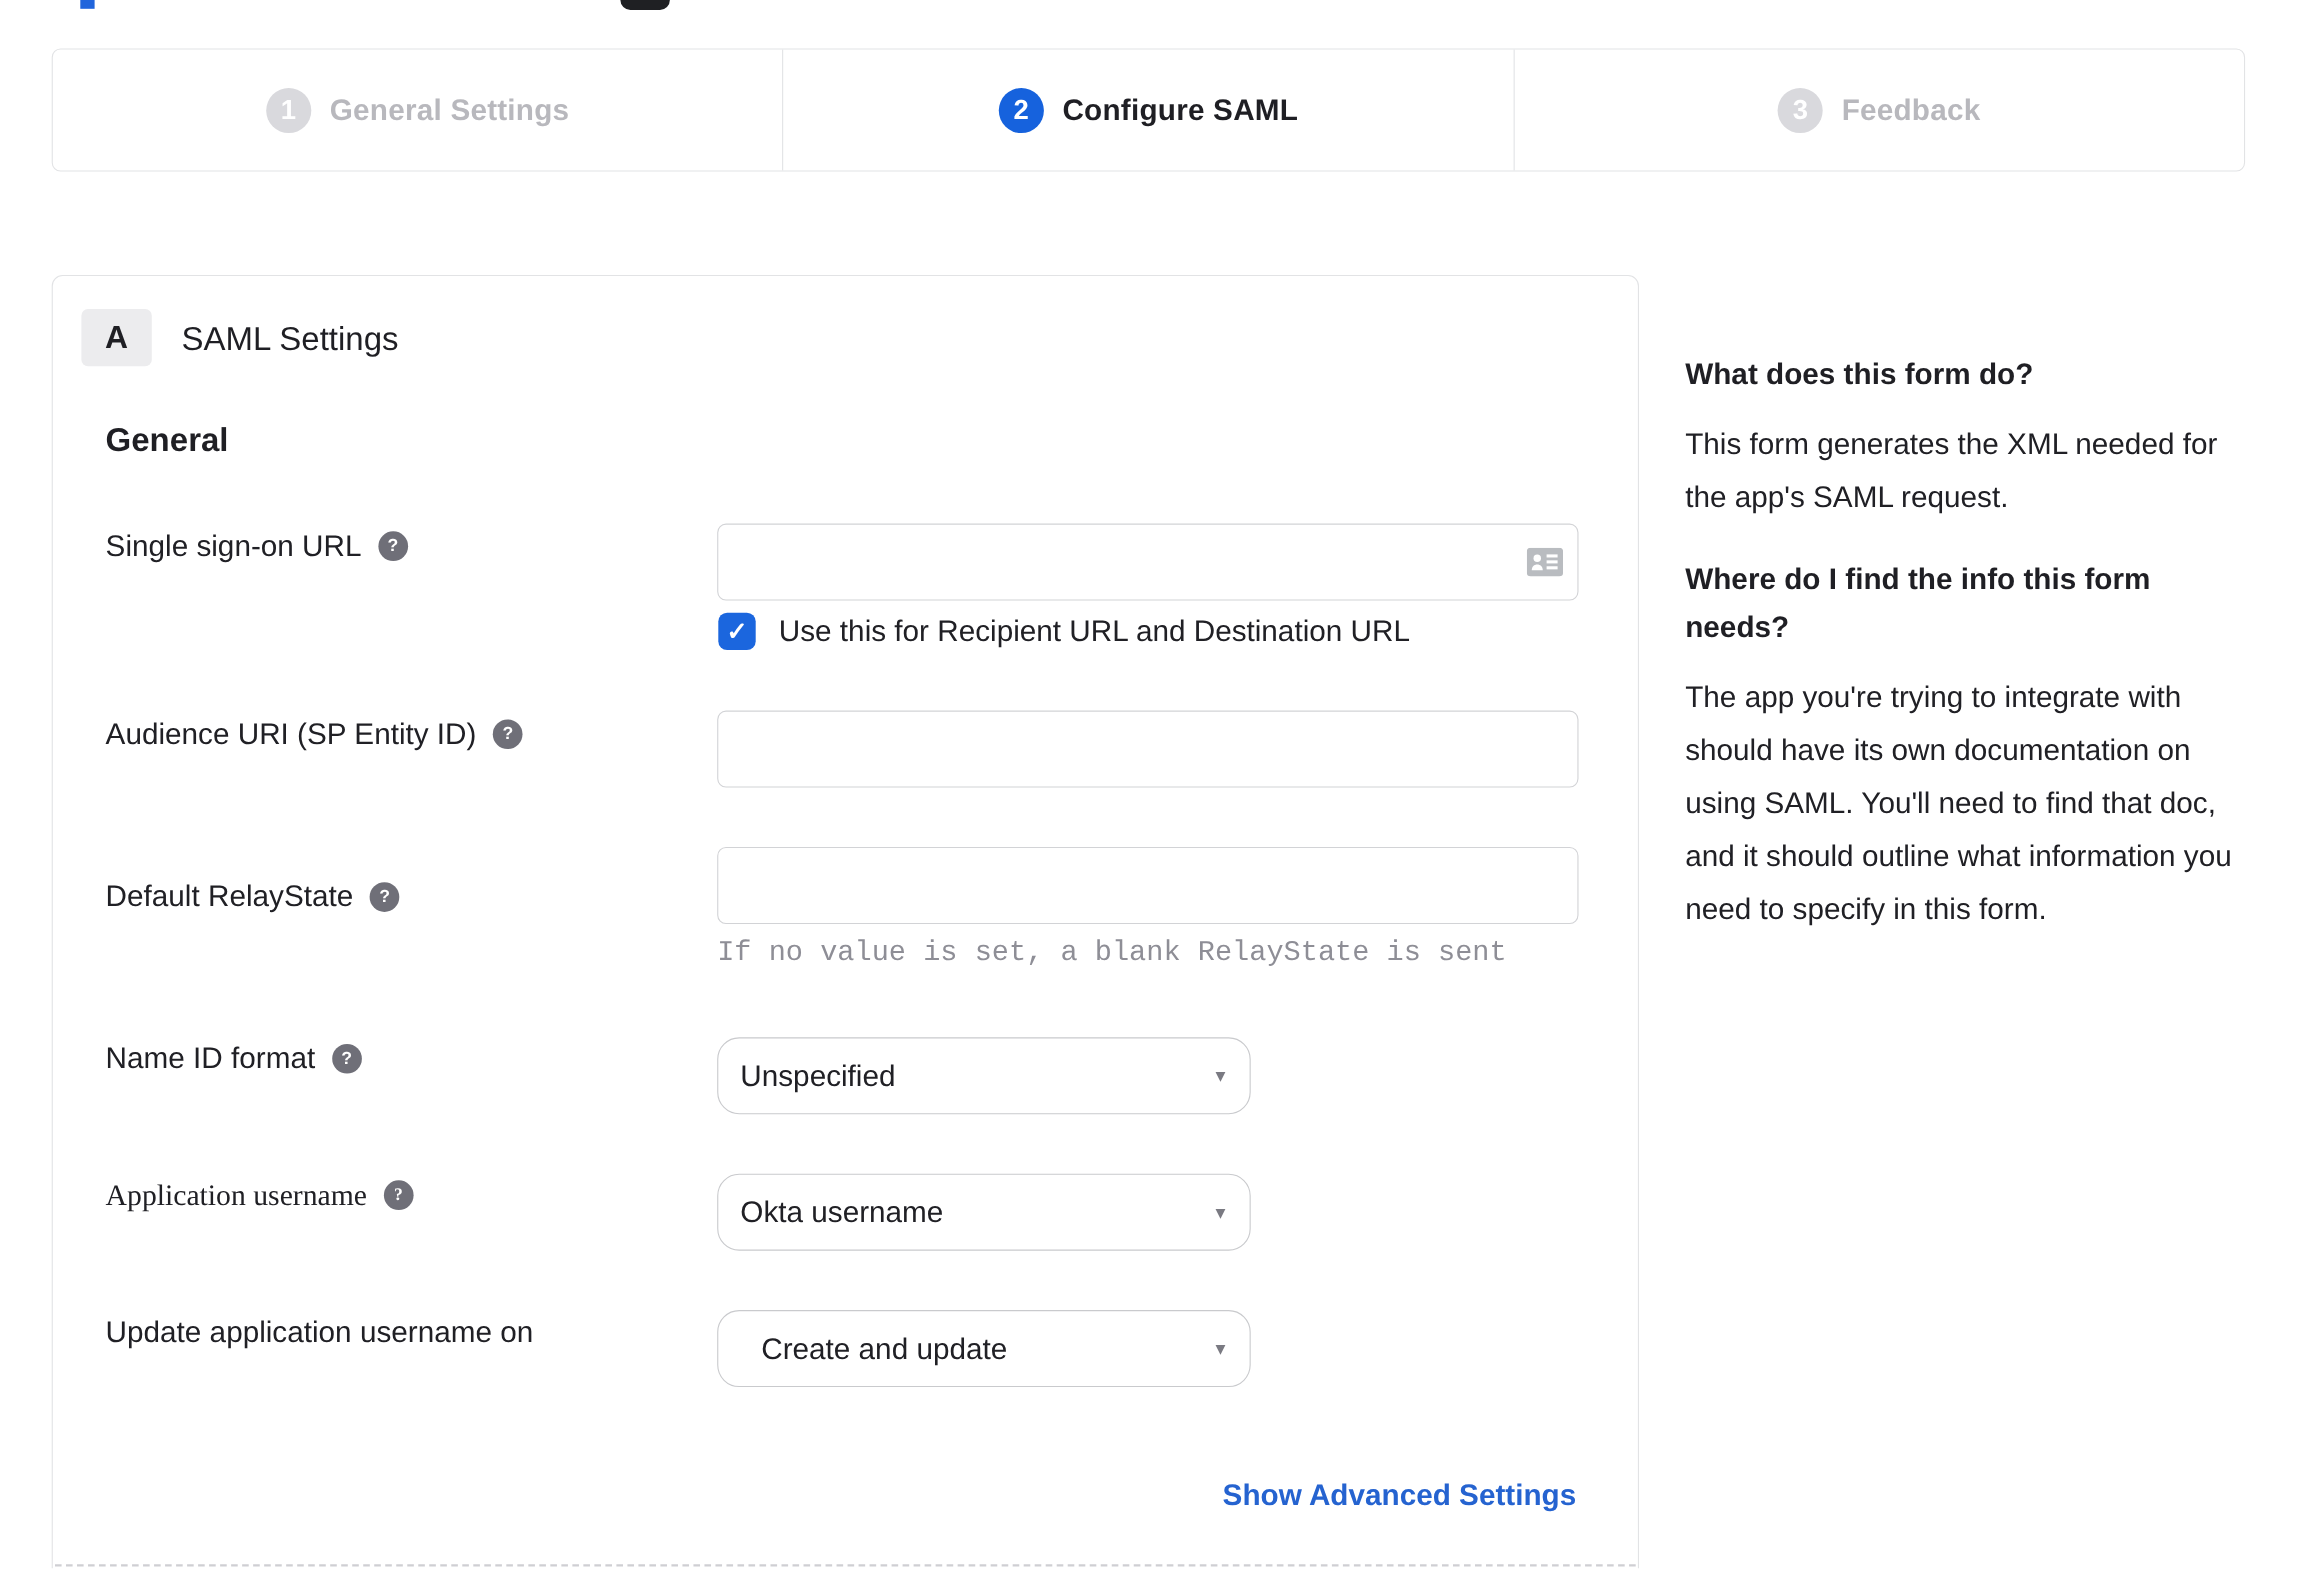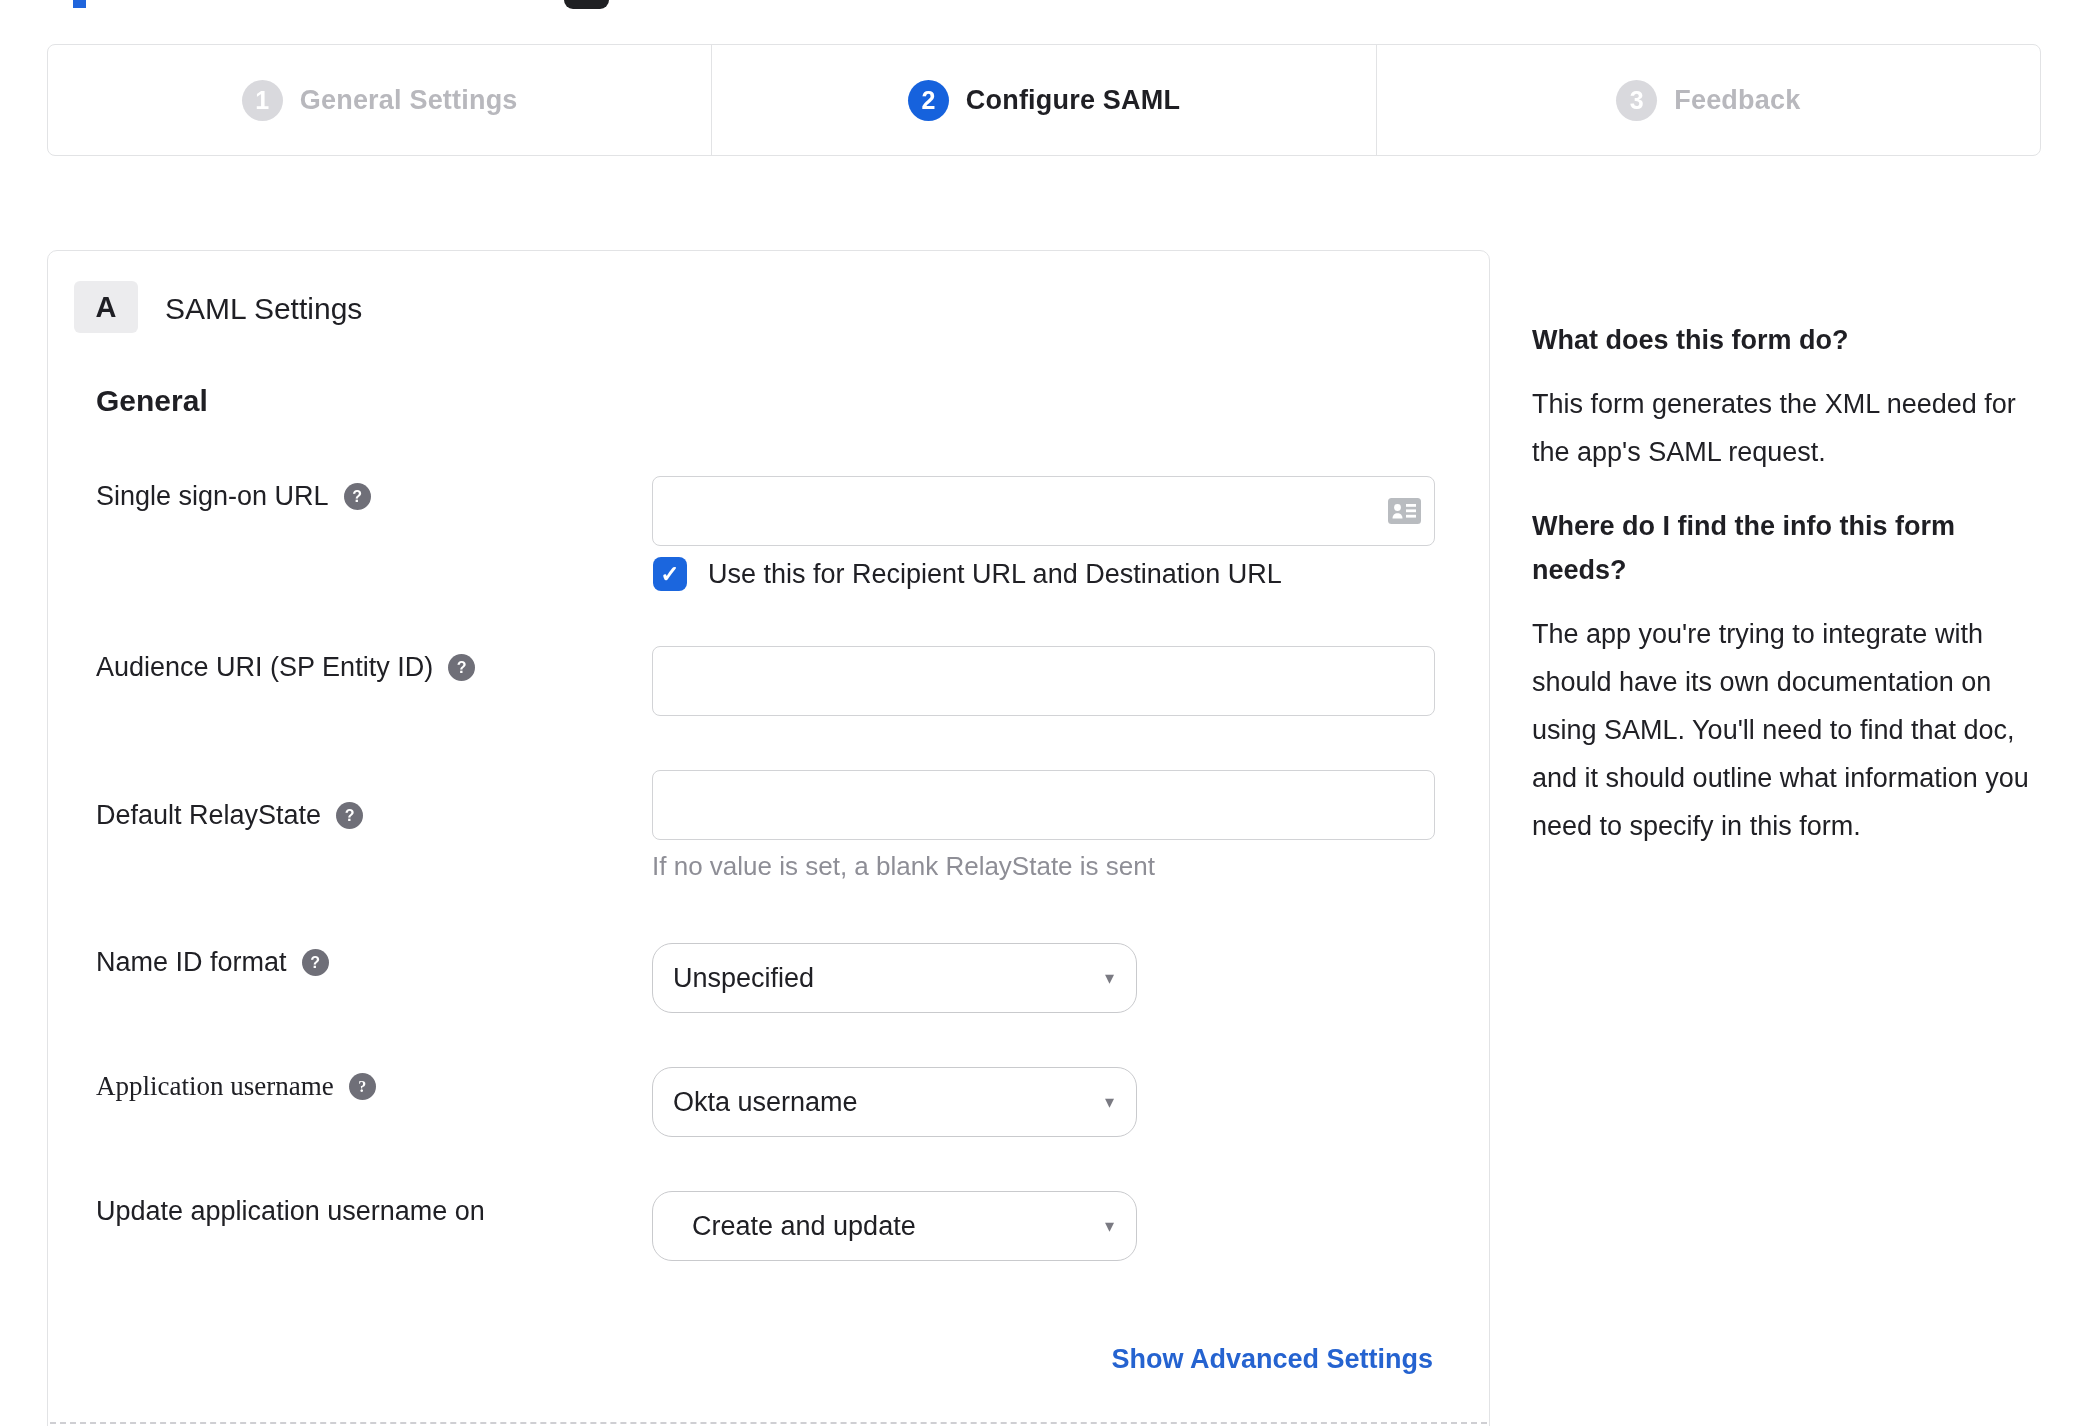--- a/index.html
+++ b/index.html
@@ -130,21 +130,21 @@
       <span>Audience URI (SP Entity ID)</span>
       <span class="help">?</span>
     </div>
     <input class="text-input" style="top: 395px;" type="text" value="">
 
     <div class="field-label" style="top:525px;margin-top:24px;">
       <span>Default RelayState</span>
       <span class="help">?</span>
     </div>
     <input class="text-input" style="top: 519px;" type="text" value="">
-    <div class="hint" style="top:600px;">If no value is set, a blank RelayState is sent</div>
+    <div class="hint" style="top:600px;font-family:Liberation Mono, monospace;">If no value is set, a blank RelayState is sent</div>
 
     <div class="field-label" style="top:696px;">
       <span>Name ID format</span>
       <span class="help">?</span>
     </div>
     <div class="select" style="top:692px;">
       <span class="select-value">Unspecified</span>
       <span class="select-arrow">▾</span>
     </div>
 

